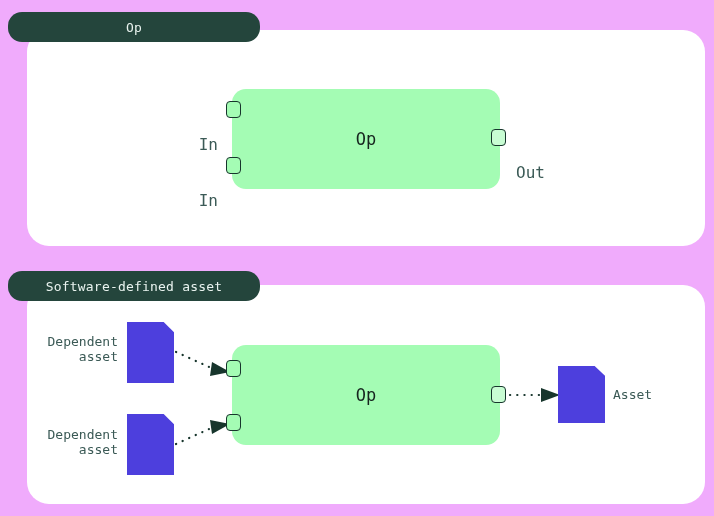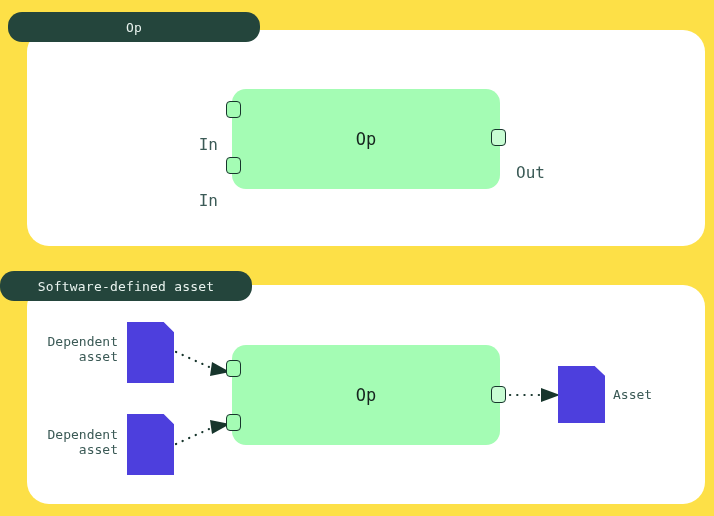--- a/index.html
+++ b/index.html
@@ -4,21 +4,21 @@
 <style>
   html, body {
     margin: 0;
     padding: 0;
     background: #4d646c;
   }
   #root {
     position: relative;
     width: 714px;
     height: 516px;
-    background: #fde047;
+    background: #f0abfc;
     overflow: hidden;
     font-family: "DejaVu Sans Mono", "Liberation Mono", monospace;
   }
 
   
   .panel {
     position: absolute;
     background: #ffffff;
     border-radius: 22px;
   }
@@ -119,21 +119,21 @@
   <div class="port-label right-align" style="left:176px; top:104px; width:42px; text-align:right;">In</div>
 
   <div class="port" style="left:226px; top:157px;"></div>
   <div class="port-label right-align" style="left:176px; top:160px; width:42px; text-align:right;">In</div>
 
   <div class="port port-out" style="left:491px; top:129px;"></div>
   <div class="port-label" style="left:516px; top:132px;text-align:right;">Out</div>
 
   <div class="panel" style="left:27px; top:285px; width:678px; height:219px;"></div>
 
-  <div class="panel-tab" style="left:0; top:271px; width:252px; height:30px;">
+  <div class="panel-tab" style="left:8px; top:271px; width:252px; height:30px;">
     <span>Software-defined asset</span>
   </div>
 
   <div class="op-box" style="left:232px; top:345px; width:268px; height:100px;">
     <span class="op-box-label">Op</span>
   </div>
 
   <div class="asset-icon" style="left:127px; top:322px; width:47px; height:61px;"></div>
   <div class="side-label right-align" style="left:36px; top:334px; width:82px;">Dependent
 asset</div>

